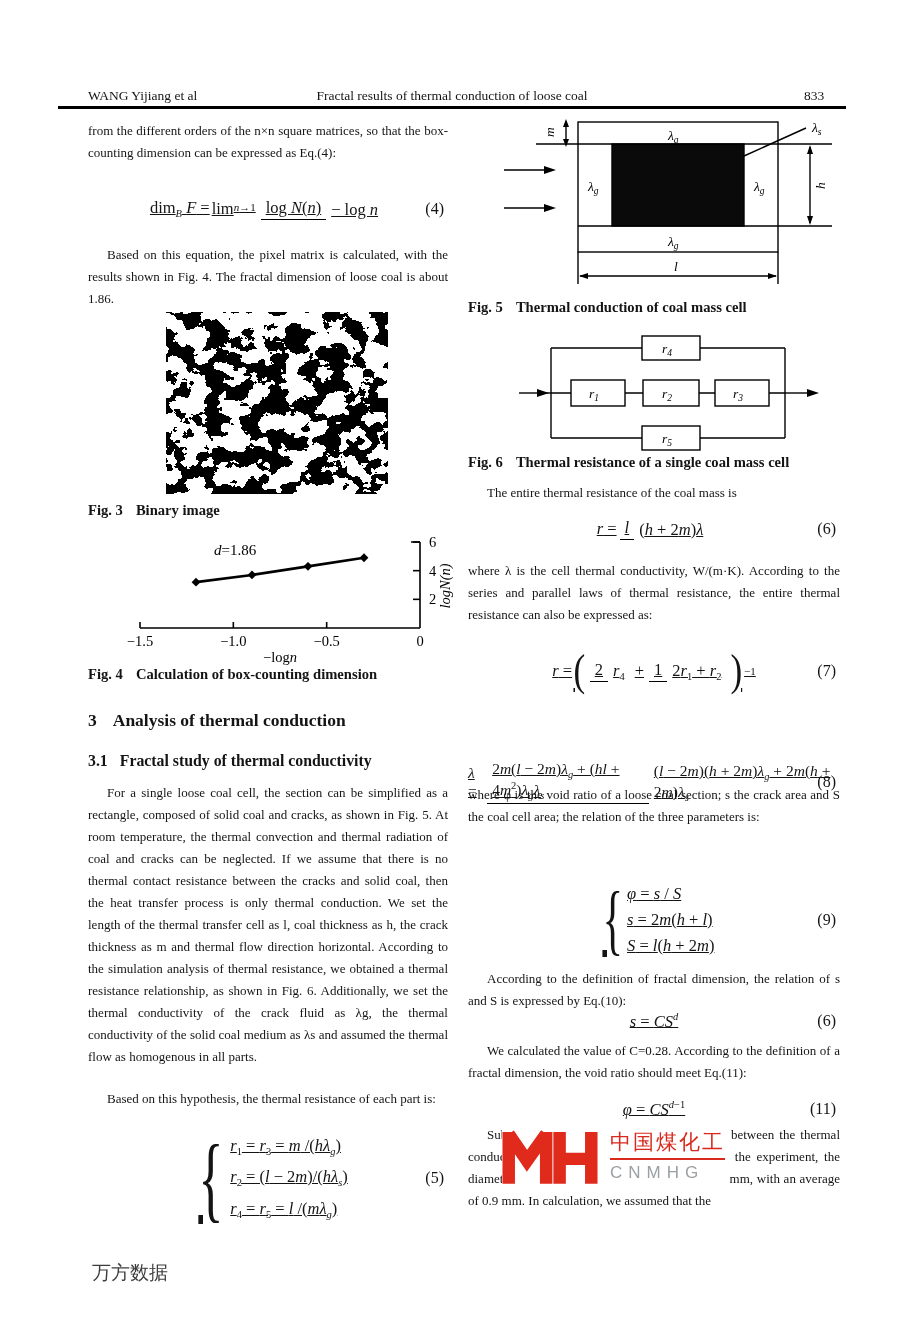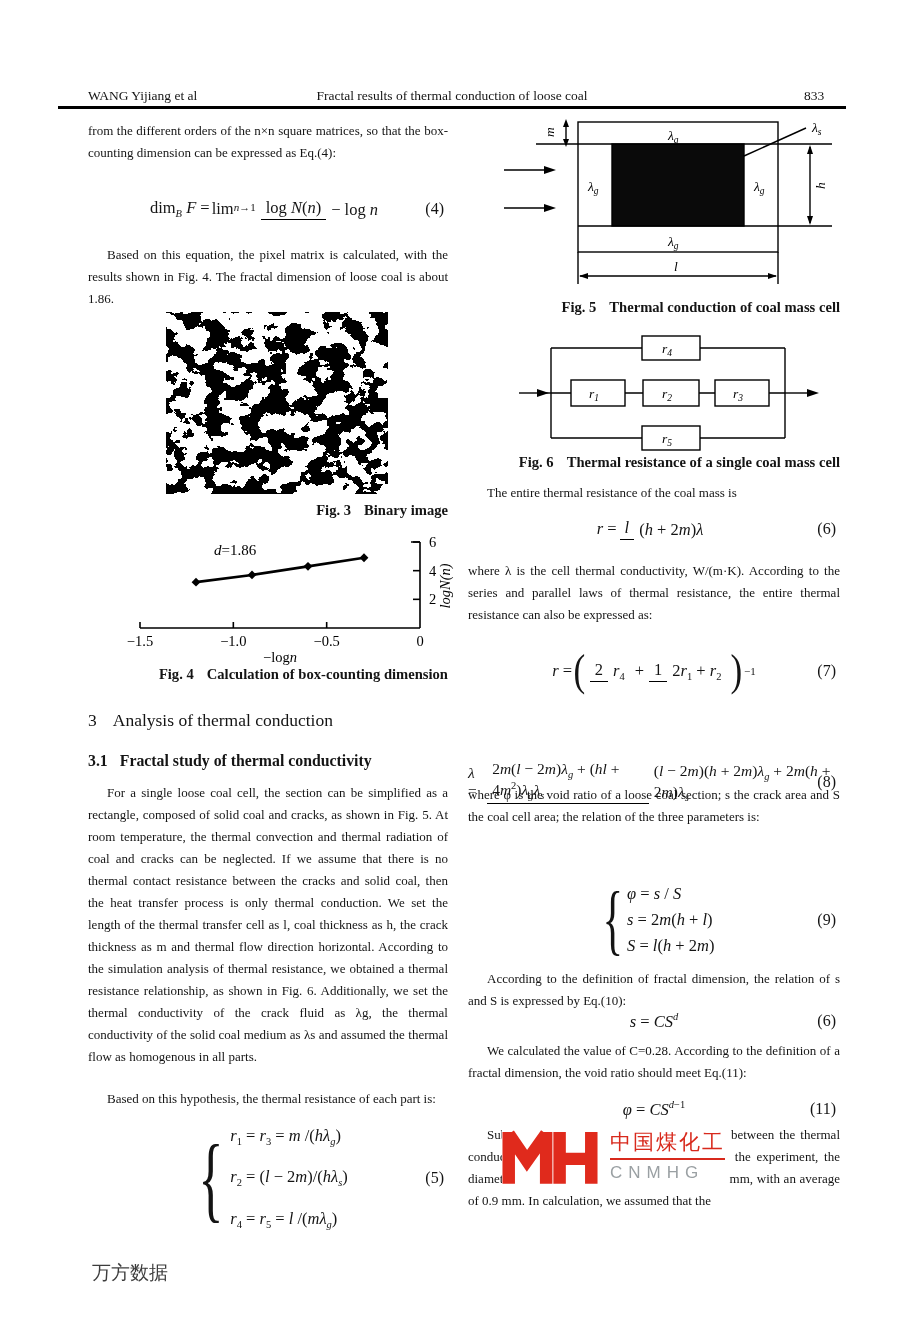--- a/index.html
+++ b/index.html
@@ -7,46 +7,46 @@
         font-family:"Liberation Serif",serif;color:#141414;overflow:hidden;}
   .abs{position:absolute;}
   
   .hdr{font-size:13.5px;white-space:nowrap;}
   .rule{background:#000;height:3px;}
   
   .para{width:360px;font-size:13px;line-height:22px;text-align:justify;}
   .rpara{width:372px;}
   .indent{text-indent:19px;}
   
-  .h1{font-size:17.5px;font-weight:normal;}
+  .h1{font-size:17.5px;font-weight:bold;}
   .h2{font-size:15.8px;font-weight:bold;}
   .hgap{display:inline-block;width:16px;}
   .hgap2{display:inline-block;width:12px;}
   
-  .figcap{font-weight:bold;font-size:14.6px;text-align:right;}
+  .figcap{font-weight:bold;font-size:14.6px;text-align:left;}
   .capgap{display:inline-block;width:13px;}
   
-  .eqwrap{display:flex;align-items:center;justify-content:center;font-size:16.5px;}
+  .eqwrap{display:flex;align-items:center;justify-content:center;font-size:16.5px;text-decoration:underline;}
   .eqtag{position:absolute;right:4px;top:50%;transform:translateY(-50%);
          font-style:normal;font-size:16px;}
   .it{font-style:italic;}
   .up{font-style:normal;}
   sub.it,sup.it{font-style:italic;}
   sub,sup{font-size:10.5px;}
   .frac{display:inline-flex;flex-direction:row;align-items:center;
         vertical-align:middle;margin:4px 3px;}
   .frac .num{padding:0 5px 1px 5px;border-bottom:1.4px solid #000;}
   .frac .den{padding:1px 5px 0 5px;}
   .limstack{display:inline-flex;flex-direction:row;align-items:center;margin:0 2px;}
   .limstack .under{font-size:11px;margin-top:-4px;}
   .cases{display:flex;align-items:center;}
   .brace{font-size:96px;line-height:0;font-weight:normal;transform:scaleX(.55);
          margin-right:-4px;font-style:normal;}
   .brace.small{font-size:78px;}
-  .cl{display:flex;flex-direction:column;gap:20px;}
+  .cl{display:flex;flex-direction:column;gap:10px;}
   .cl.tight{gap:6px;}
   .bigparen{font-size:44px;line-height:0;font-style:normal;transform:scaleX(.8);}
   .plus{font-style:normal;margin:0 2px;}
   .supm1{font-size:11px;vertical-align:18px;font-style:normal;}
   
   svg.dg line, svg.dg path, svg.dg rect, svg.dg polyline{stroke:#000;stroke-width:1.4;fill:none;}
   svg.dg polygon{fill:#000;stroke:none;}
   svg.dg rect.solid{fill:#0a0a0a;stroke:#000;}
   svg.dg rect.box{fill:#fff;}
   svg.dg text{font-family:"Liberation Serif",serif;font-size:13.5px;fill:#000;

